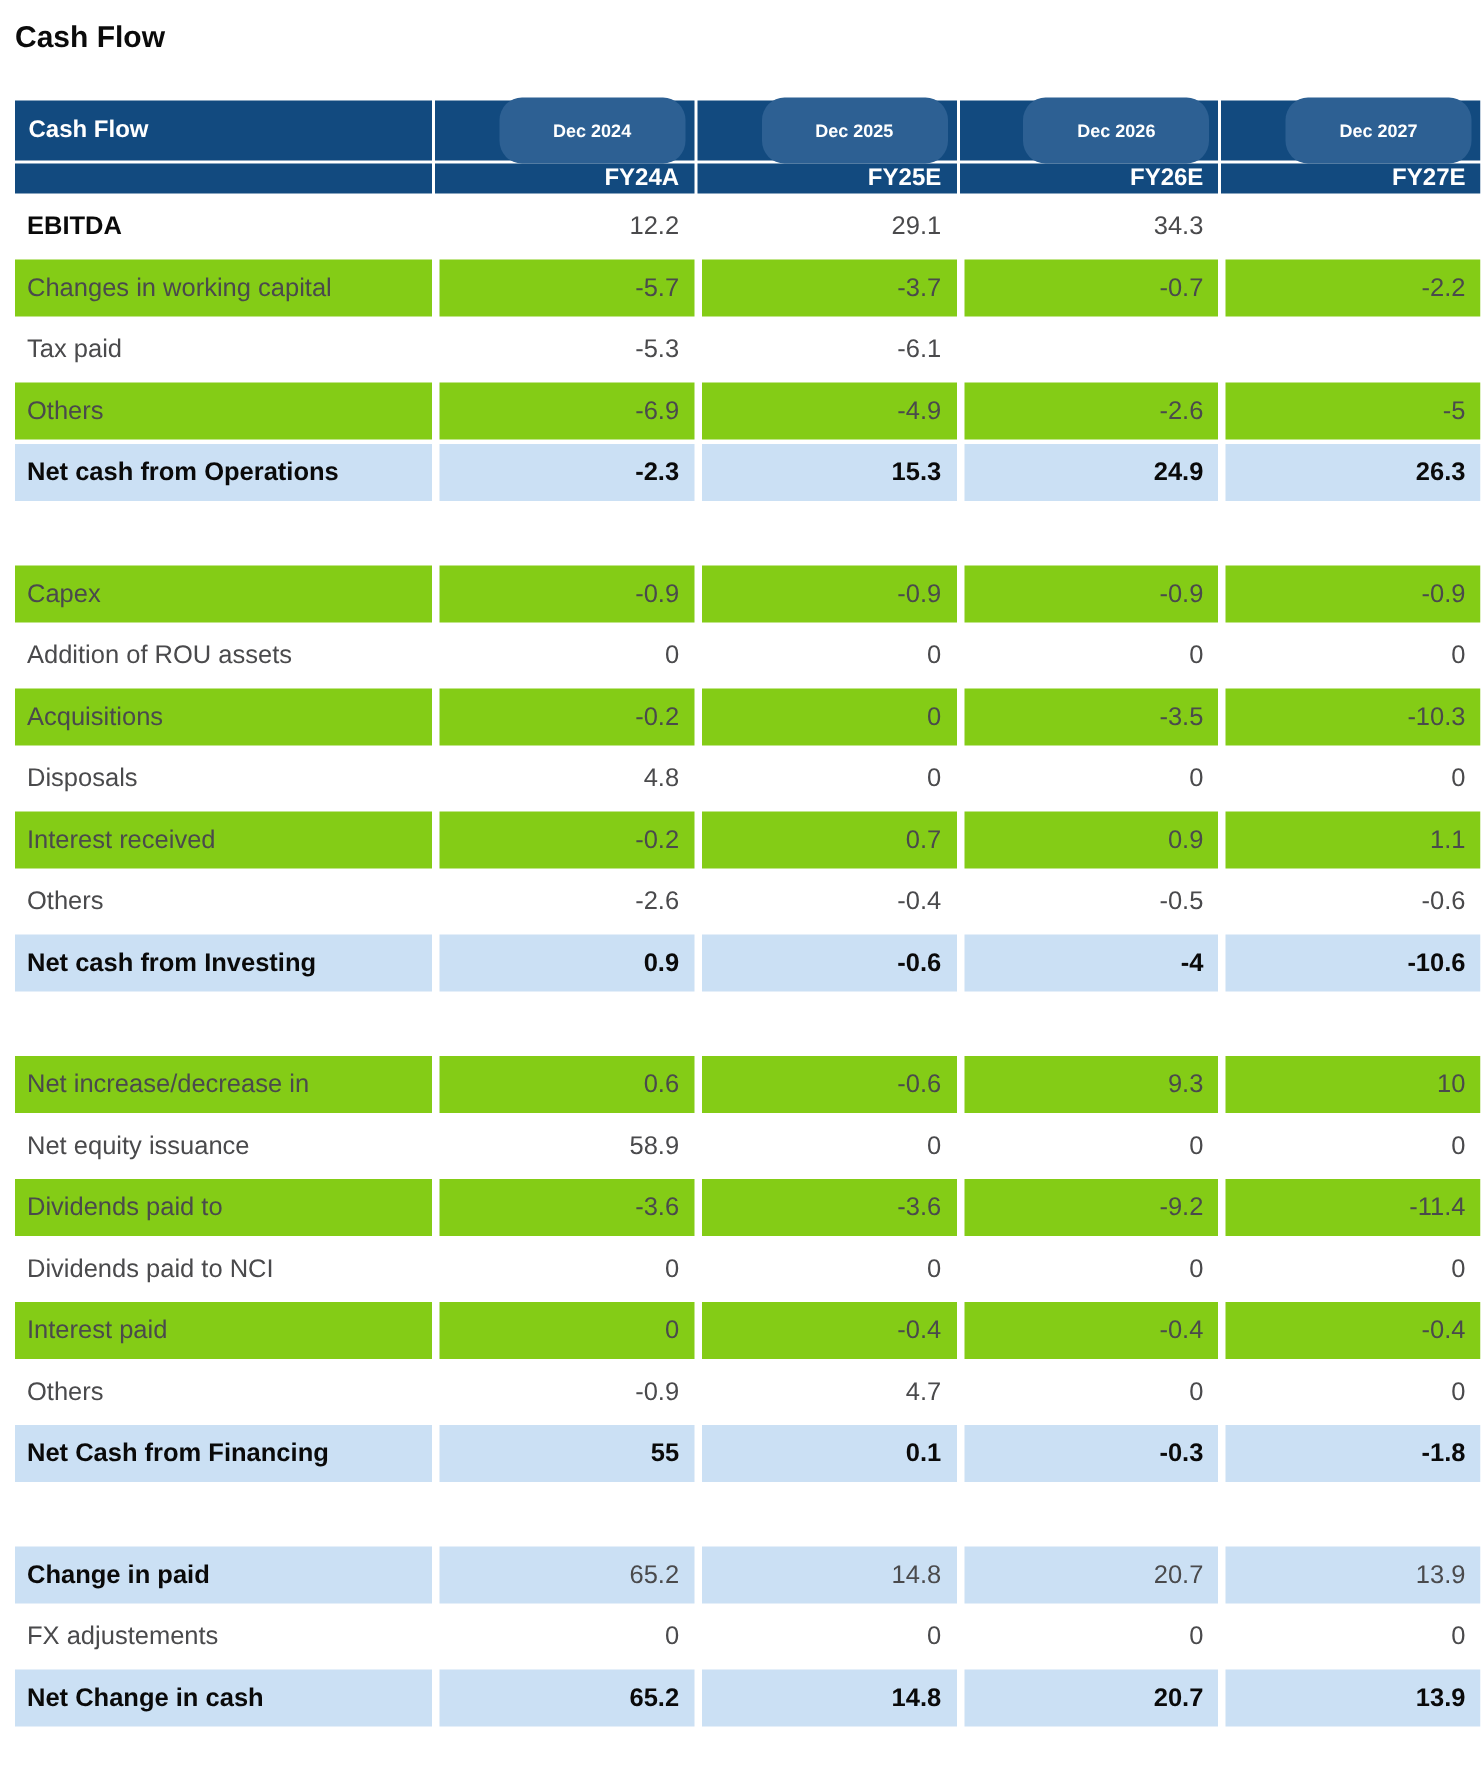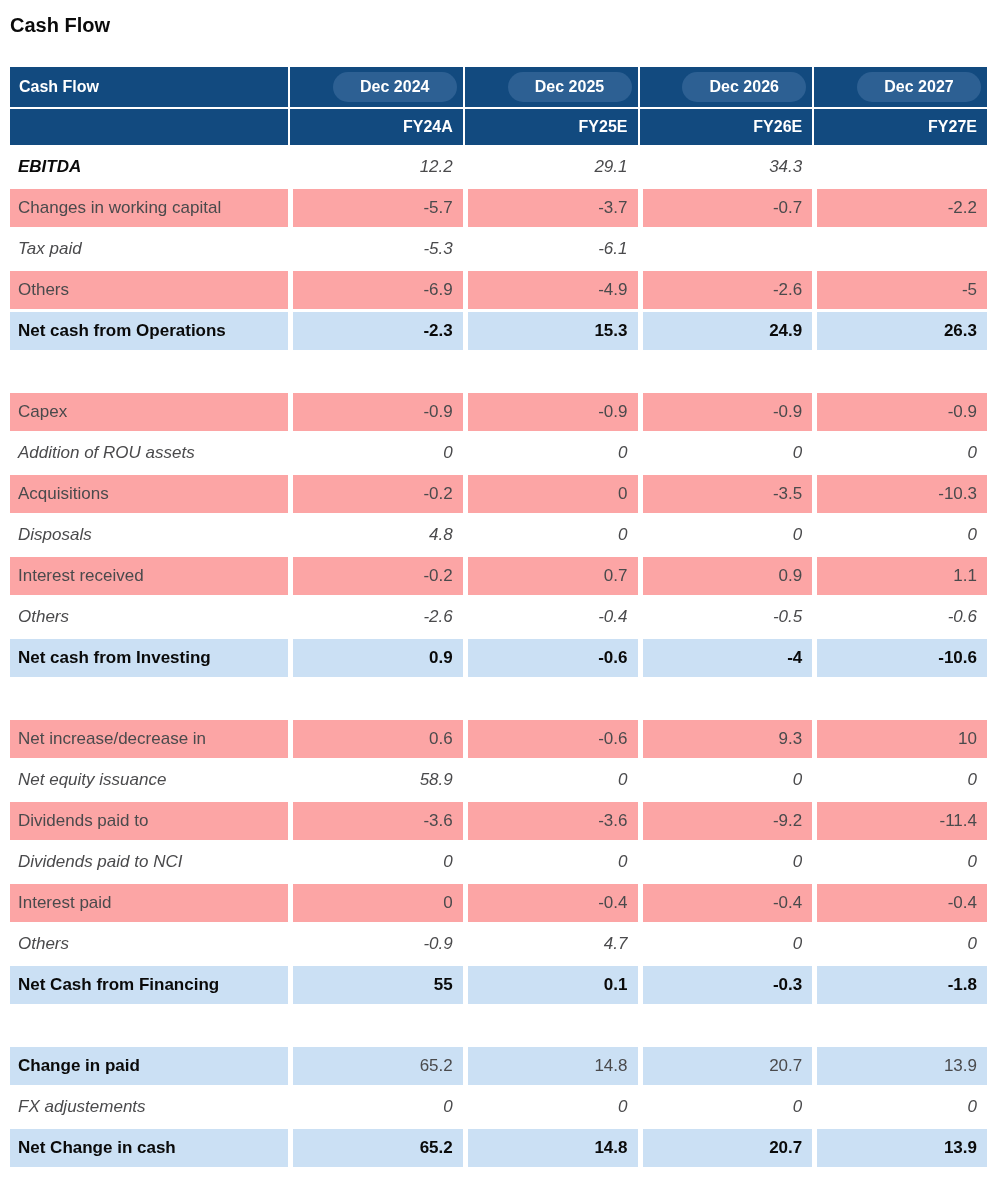--- a/index.html
+++ b/index.html
@@ -38,55 +38,55 @@
   .thead-row + .thead-row { margin-top: 2px; }
   .th-cell {
     background: #124a7f;
     color: #ffffff;
     font-weight: 700;
     font-size: 16px;
     display: flex;
     align-items: center;
   }
   .th-row1 .th-cell { height: 40px; }
-  .th-row2 .th-cell { height: 36px; justify-content: flex-end; padding-right: 10px; padding-left: 40px; }
+  .th-row2 .th-cell { height: 20px; justify-content: flex-end; padding-right: 10px; padding-left: 40px; }
   .th-label { justify-content: flex-start; padding-left: 9px; }
   .th-pill-cell { justify-content: flex-end; padding-right: 6px; }
   .period-pill {
     background: #2d6093;
     border-radius: 15px;
-    height: 30px;
+    height: 44px;
     min-width: 124px;
     display: flex;
     align-items: center;
     justify-content: center;
     padding: 0 14px;
     box-sizing: border-box;
-    font-size: 16px;
+    font-size: 12px;
   }
   
   .tbody { margin-top: 3px; }
   .body-row {
     display: grid;
     grid-template-columns: 278px repeat(4, 1fr);
     column-gap: 5px;
     margin-bottom: 3px;
   }
   .cell {
     height: 38px;
     display: flex;
     align-items: center;
     font-size: 17px;
     color: #4a4a4c;
     box-sizing: border-box;
   }
   .cell.label { padding-left: 8px; }
   .cell.value { justify-content: flex-end; padding-right: 10px; }
-  .bg-white     { background: #ffffff; font-style: italic; }
-  .bg-stripe    { background: #fca5a5; }
+  .bg-white     { background: #ffffff; }
+  .bg-stripe    { background: #84cc16; }
   .bg-highlight { background: #cbe0f4; padding-left: 12px; }
   .cell.bold {
     font-weight: 700;
     color: #0a0a0a;
   }
   .section-spacer { height: 40px; }
 </style>
 </head>
 <body>
 

